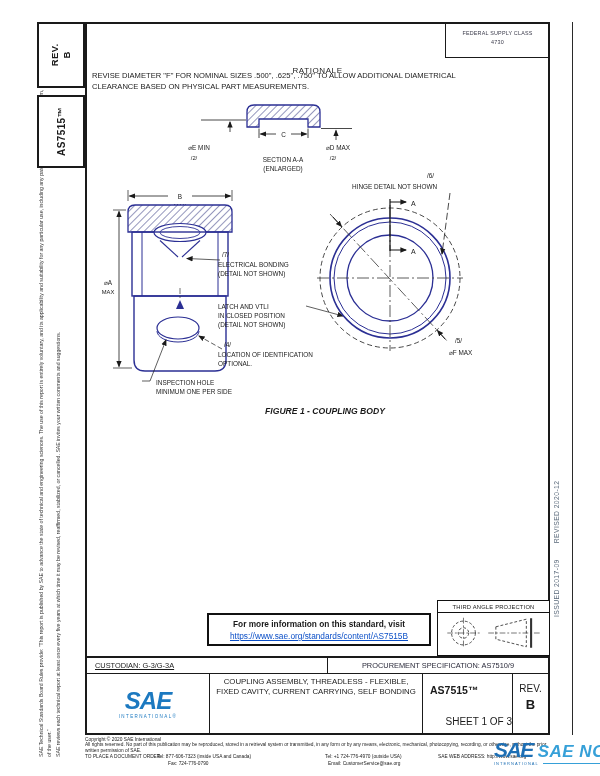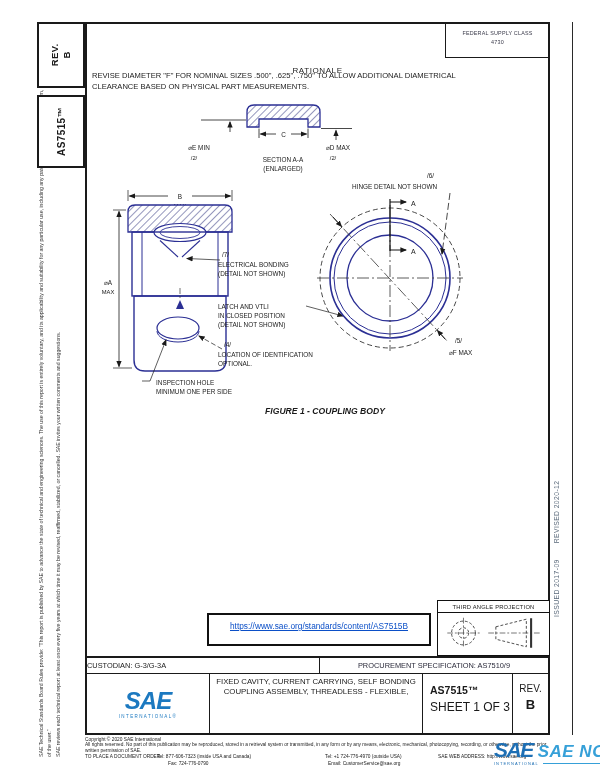--- a/index.html
+++ b/index.html
@@ -33,34 +33,34 @@
   .infobox .l1{font-size:8.3px;font-weight:bold;}
   .infobox .l2{font-size:8.3px;margin-top:2px;}
   .infobox a{color:#0b4fc7;margin-top:33px;}
   
   .projbox{border:1.5px solid #111;background:#fff;}
   .projbox .ph{border-bottom:1.5px solid #111;text-align:center;font-size:5.8px;
                padding:3px 0 2px 0;letter-spacing:.2px;}
   
   .custrow{border:2px solid #1a1a1a;border-bottom:none;display:flex;background:#fff;}
   .custcell{flex:0 0 232px;border-right:1.5px solid #1a1a1a;font-size:7.4px;
-            display:flex;align-items:center;}
+            display:flex;align-items:center;padding-left:8px;text-decoration:underline;}
   .proccell{flex:1;font-size:7.4px;display:flex;align-items:center;justify-content:center;color:#2a2a3a;}
   .tb{border:2px solid #1a1a1a;border-top-width:1.5px;display:flex;background:#fff;}
   .tb-col{box-sizing:border-box;height:100%;}
   .tb-logo-cell{flex:0 0 122px;display:flex;flex-direction:column;align-items:center;justify-content:center;}
   .tb-logo{font-size:24px;font-weight:900;font-style:italic;color:#1c79c0;letter-spacing:-1px;line-height:1;}
   .tb-logo-sub{font-size:4.5px;color:#1c79c0;letter-spacing:1.4px;margin-top:1px;}
   .tb-main{flex:0 0 214px;border-left:1.5px solid #1a1a1a;border-right:1.5px solid #1a1a1a;}
   .tb-kind{border-bottom:1.5px solid #1a1a1a;text-align:center;font-size:13px;font-weight:bold;
            letter-spacing:.4px;padding:5px 0 4px 0;}
   .tb-title{text-align:center;font-size:7.8px;line-height:1.3;padding-top:3px;}
   .tb-doc{flex:0 0 89px;padding:10px 0 0 7px;}
   .tb-doc .d1{font-size:10.5px;font-weight:bold;}
-  .tb-doc .d2{font-size:12px;margin-top:4px;}
+  .tb-doc .d2{font-size:10px;margin-top:20px;text-align:right;}
   .tb-rev{flex:1;border-left:1.5px solid #1a1a1a;text-align:center;padding-top:9px;}
   .tb-rev .r1{font-size:10px;}
   .tb-rev .r2{font-size:13px;font-weight:bold;margin-top:3px;}
   
   .lg{font-size:4.8px;color:#222;line-height:1.18;}
   
   .watermark{z-index:5;}
   .wm-row{display:flex;align-items:flex-end;gap:5px;}
   .wm-logo{font-size:21px;font-weight:900;font-style:italic;color:#1e6fb4;letter-spacing:-1.5px;line-height:.9;}
   .wm-text{font-size:17px;font-weight:900;font-style:italic;color:#36a0d8;letter-spacing:.5px;line-height:.95;white-space:nowrap;}
@@ -205,20 +205,21 @@
       <text x="427" y="178" class="t64">/6/</text>
       <text x="352" y="189" class="t64">HINGE DETAIL NOT SHOWN</text>
       <text x="455" y="343" class="t64">/5/</text>
       <text x="449" y="355" class="t64">⌀F MAX</text>
     </g>
 
     <text x="325" y="414" text-anchor="middle" class="cap">FIGURE 1 - COUPLING BODY</text>
   </svg>
 
   <div class="abs infobox" style="left:207px;top:613px;width:224px;height:33px;">
+    <div class="l1">For more information on this standard, visit</div>
     <div class="l2"><a href="#">https://www.sae.org/standards/content/AS7515B</a></div>
   </div>
 
   <div class="abs projbox" style="left:437px;top:600px;width:113px;height:56px;">
     <div class="ph">THIRD ANGLE PROJECTION</div>
     <svg viewBox="0 0 110 42" style="width:110px;height:40px;display:block;">
       <circle cx="24" cy="21" r="12.5" fill="none" stroke="#333" stroke-width="0.9" stroke-dasharray="3,2"></circle>
       <circle cx="24" cy="21" r="5.5" fill="none" stroke="#333" stroke-width="0.9" stroke-dasharray="3,2"></circle>
       <line x1="7" y1="21" x2="41" y2="21" stroke="#333" stroke-width="0.7" stroke-dasharray="6,2,2,2"></line>
       <line x1="24" y1="5" x2="24" y2="37" stroke="#333" stroke-width="0.7" stroke-dasharray="6,2,2,2"></line>
@@ -233,22 +234,22 @@
     <div class="proccell">PROCUREMENT SPECIFICATION: AS7510/9</div>
   </div>
 
   <div class="abs tb" style="left:85px;top:673px;width:465px;height:62px;">
     <div class="tb-col tb-logo-cell">
       <div class="tb-logo">SAE</div>
       <div class="tb-logo-sub">INTERNATIONAL®</div>
     </div>
     <div class="tb-col tb-main">
       <div class="tb-title">
+        <div>COUPLING ASSEMBLY, THREADLESS - FLEXIBLE,</div>
         <div>FIXED CAVITY, CURRENT CARRYING, SELF BONDING</div>
-        <div>COUPLING ASSEMBLY, THREADLESS - FLEXIBLE,</div>
       </div>
     </div>
     <div class="tb-col tb-doc">
       <div class="d1">AS7515™</div>
       <div class="d2">SHEET 1 OF 3</div>
     </div>
     <div class="tb-col tb-rev">
       <div class="r1">REV.</div>
       <div class="r2">B</div>
     </div>

